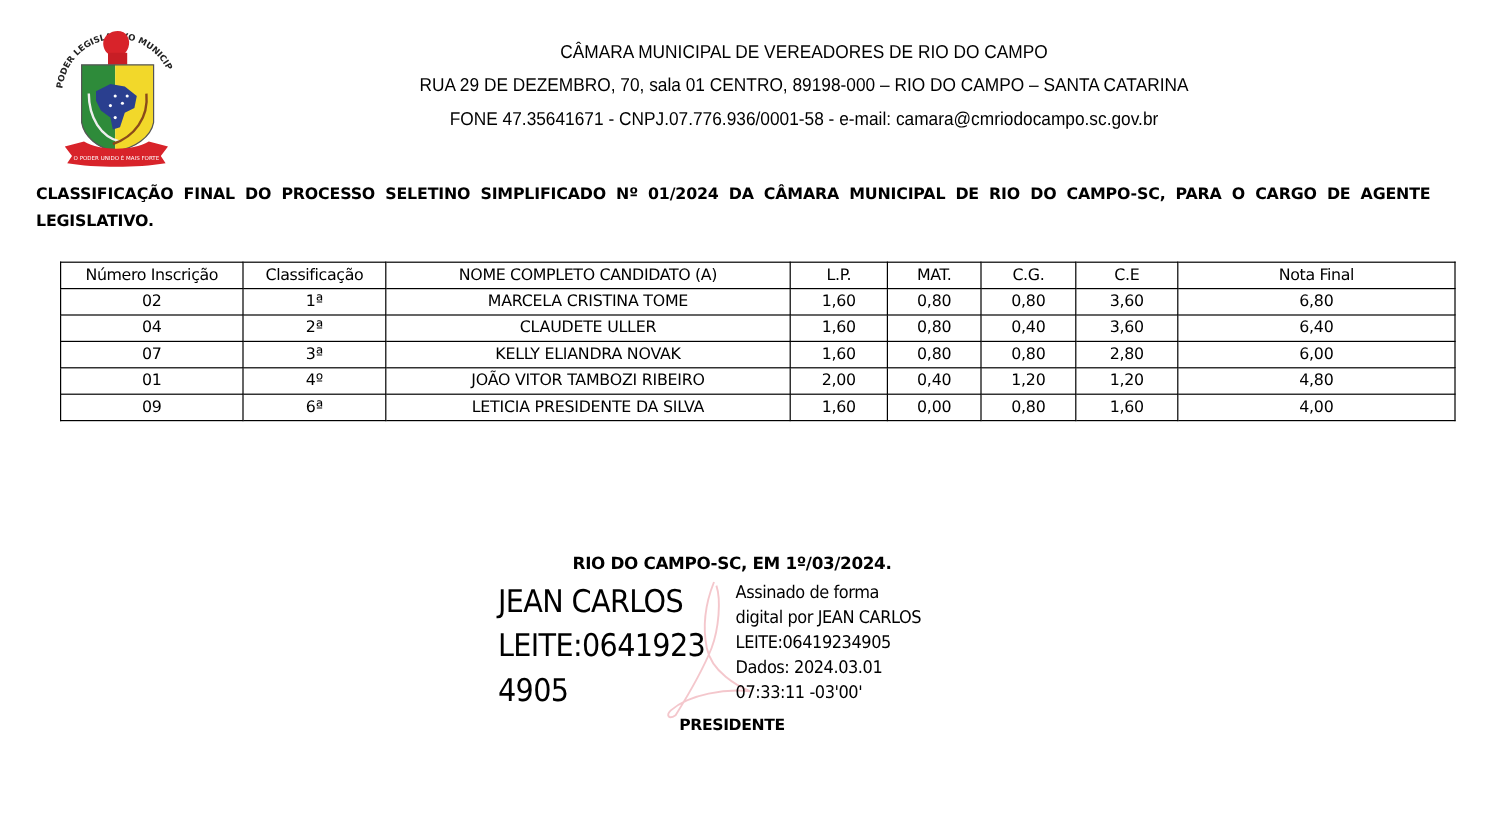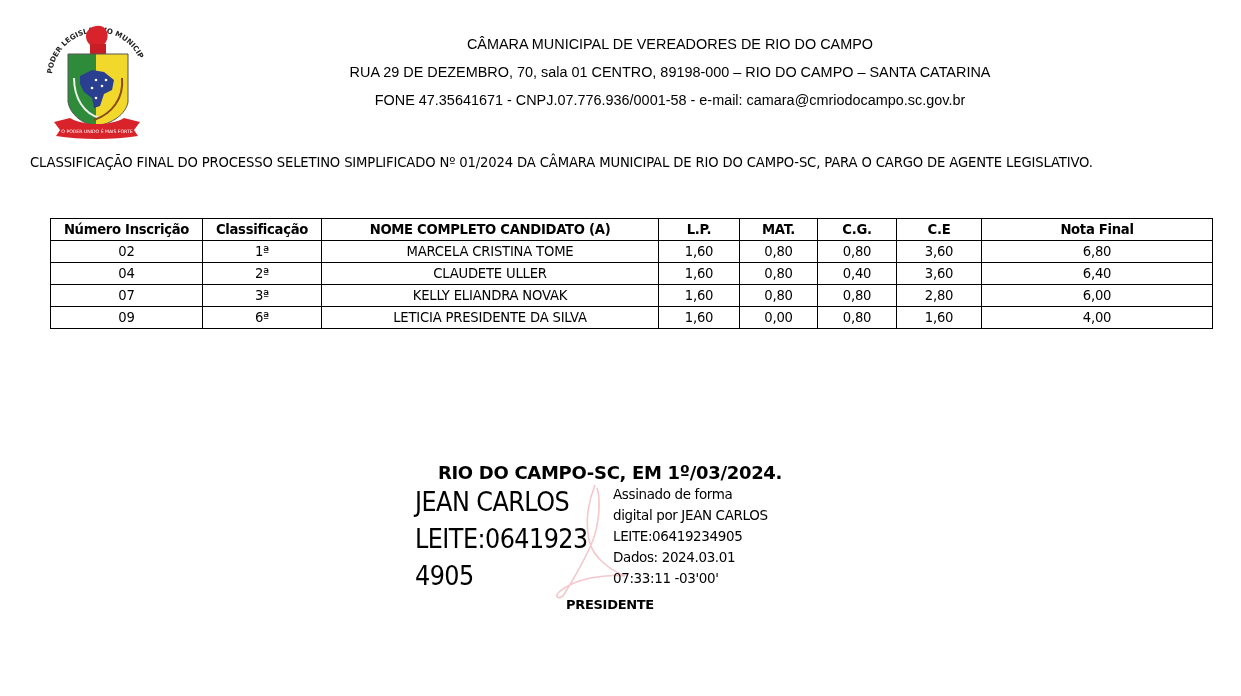--- a/index.html
+++ b/index.html
@@ -3,29 +3,29 @@
 <meta charset="utf-8">
 <style>
   html, body { margin: 0; padding: 0; background: #ffffff; }
   body { width: 1241px; height: 696px; position: relative; overflow: hidden; color: #000; font-family: "Liberation Sans", sans-serif; }
 
   .logo { position: absolute; left: 40px; top: 14px; width: 112px; height: 130px; }
 
   .letterhead { position: absolute; left: 300px; top: 30px; width: 740px; text-align: center; font-family: "Liberation Sans", sans-serif; font-size: 15.5px; transform: scaleX(0.93); transform-origin: center top; }
   .letterhead div { height: 28px; line-height: 28px; }
 
-  .title { position: absolute; left: 30px; top: 152px; width: 1162px; font-family: "DejaVu Sans", sans-serif; font-weight: normal; font-size: 13.2px; line-height: 22px; text-align: justify; text-align-last: left; letter-spacing: -0.15px; }
+  .title { position: absolute; left: 30px; top: 152px; width: 1162px; font-family: "DejaVu Sans", sans-serif; font-weight: bold; font-size: 13.2px; line-height: 22px; text-align: justify; text-align-last: left; letter-spacing: -0.15px; }
 
   table.results { position: absolute; left: 50px; top: 218px; width: 1162px; border-collapse: collapse; font-family: "DejaVu Sans", sans-serif; font-size: 13.2px; table-layout: fixed; }
   table.results td, table.results th { border: 1px solid #000; height: 21px; padding: 0; text-align: center; line-height: 21px; white-space: nowrap; overflow: hidden; }
-  table.results th { font-weight: bold; letter-spacing: -0.3px; }
+  table.results th { font-weight: normal; letter-spacing: -0.3px; }
   table.results td { font-weight: normal; letter-spacing: -0.2px; }
   table.results tr:first-child th { border-top: 1px solid #000; }
 
-  .sig-date { position: absolute; left: 400px; top: 462px; width: 420px; text-align: center; font-family: "DejaVu Sans", sans-serif; font-weight: bold; font-size: 18px; letter-spacing: -0.3px; }
+  .sig-date { position: absolute; left: 400px; top: 462px; width: 420px; text-align: center; font-family: "DejaVu Sans", sans-serif; font-weight: bold; font-size: 14px; letter-spacing: -0.3px; }
   .sig-big { position: absolute; left: 415px; top: 484px; font-family: "DejaVu Sans", sans-serif; font-size: 26px; line-height: 37px; letter-spacing: -0.6px; transform: scaleX(0.92); transform-origin: left top; }
   .sig-small { position: absolute; left: 613px; top: 484px; font-family: "DejaVu Sans", sans-serif; font-size: 14.5px; line-height: 21px; letter-spacing: -0.4px; transform: scaleX(0.93); transform-origin: left top; }
   .sig-watermark { position: absolute; left: 545px; top: 480px; width: 85px; height: 120px; opacity: 0.35; }
   .sig-name { position: absolute; left: 400px; top: 594px; width: 420px; text-align: center; font-family: "DejaVu Sans", sans-serif; font-weight: bold; font-size: 13px; line-height: 22px; letter-spacing: -0.3px; }
 </style>
 </head>
 <body>
 
 <svg class="logo" viewBox="0 0 112 130">
   <defs>
@@ -110,20 +110,30 @@
     <td>07</td>
     <td>3ª</td>
     <td>KELLY ELIANDRA NOVAK</td>
     <td>1,60</td>
     <td>0,80</td>
     <td>0,80</td>
     <td>2,80</td>
     <td>6,00</td>
   </tr>
   <tr>
+    <td>01</td>
+    <td>4º</td>
+    <td>JOÃO VITOR TAMBOZI RIBEIRO</td>
+    <td>2,00</td>
+    <td>0,40</td>
+    <td>1,20</td>
+    <td>1,20</td>
+    <td>4,80</td>
+  </tr>
+  <tr>
     <td>09</td>
     <td>6ª</td>
     <td>LETICIA PRESIDENTE DA SILVA</td>
     <td>1,60</td>
     <td>0,00</td>
     <td>0,80</td>
     <td>1,60</td>
     <td>4,00</td>
   </tr>
 </tbody>

